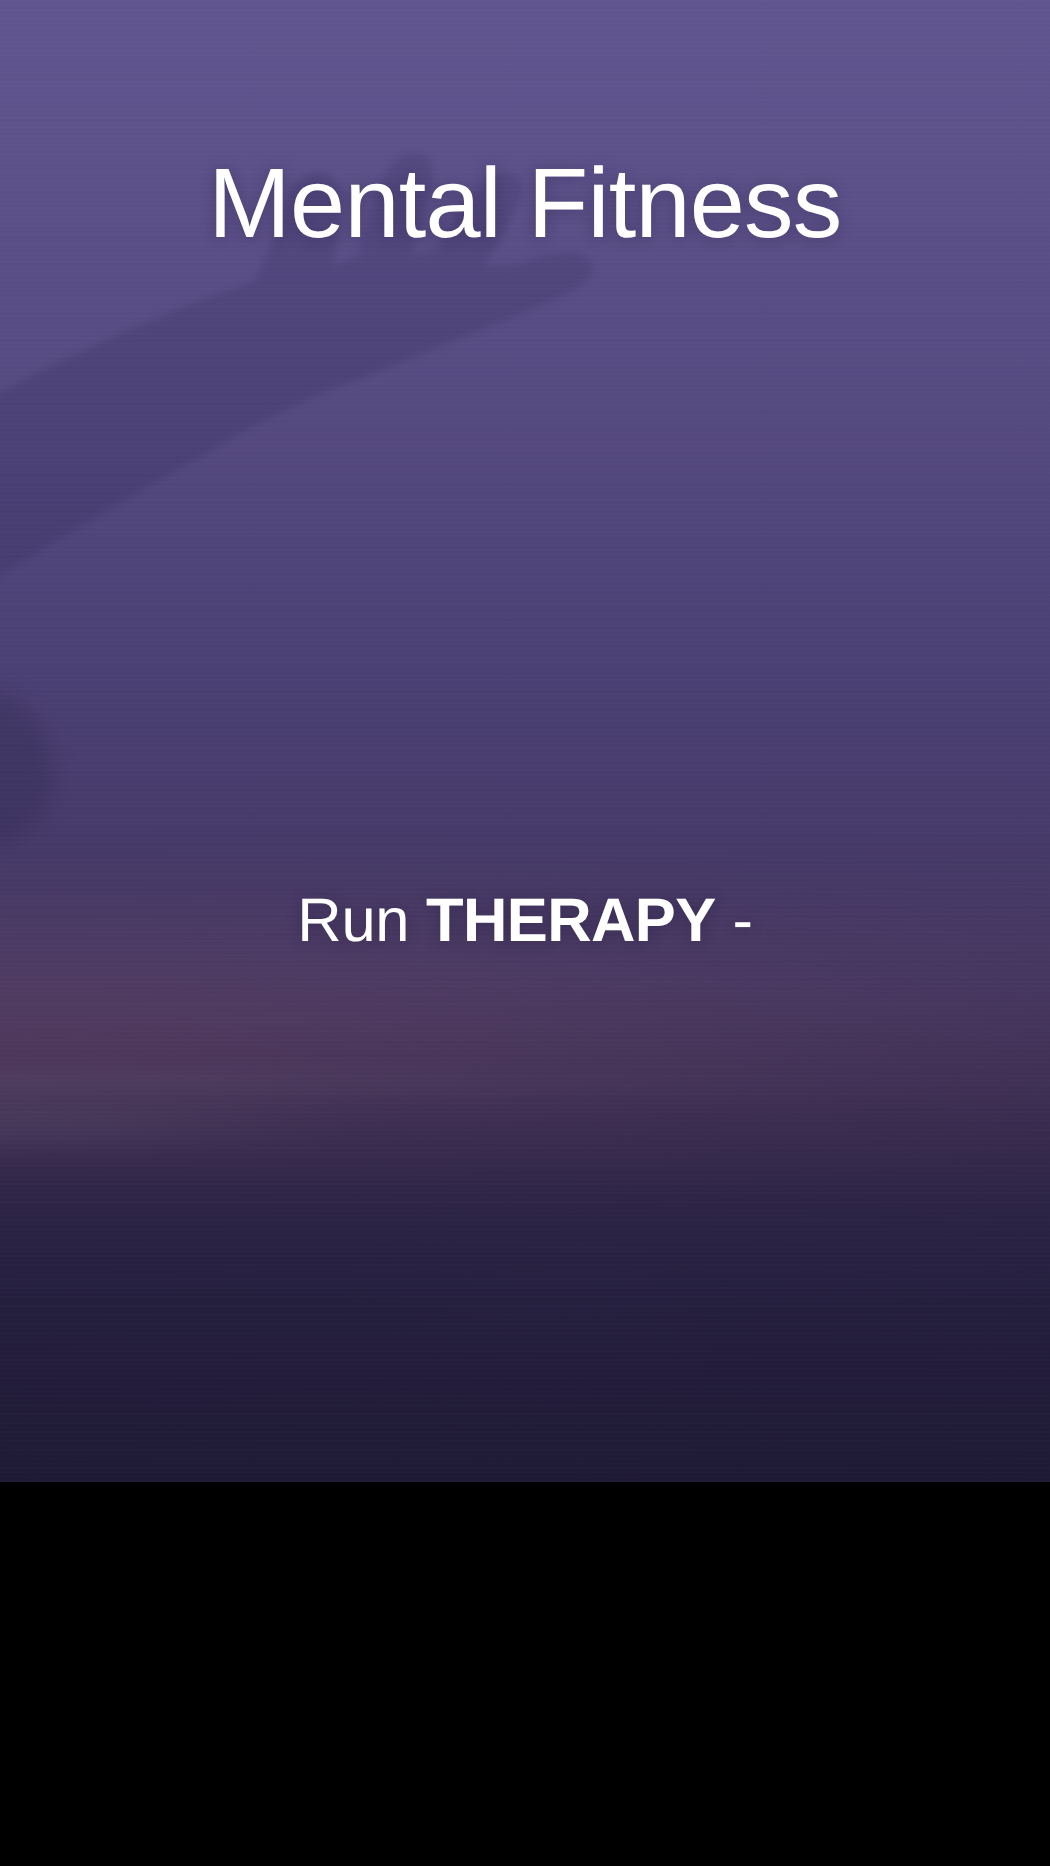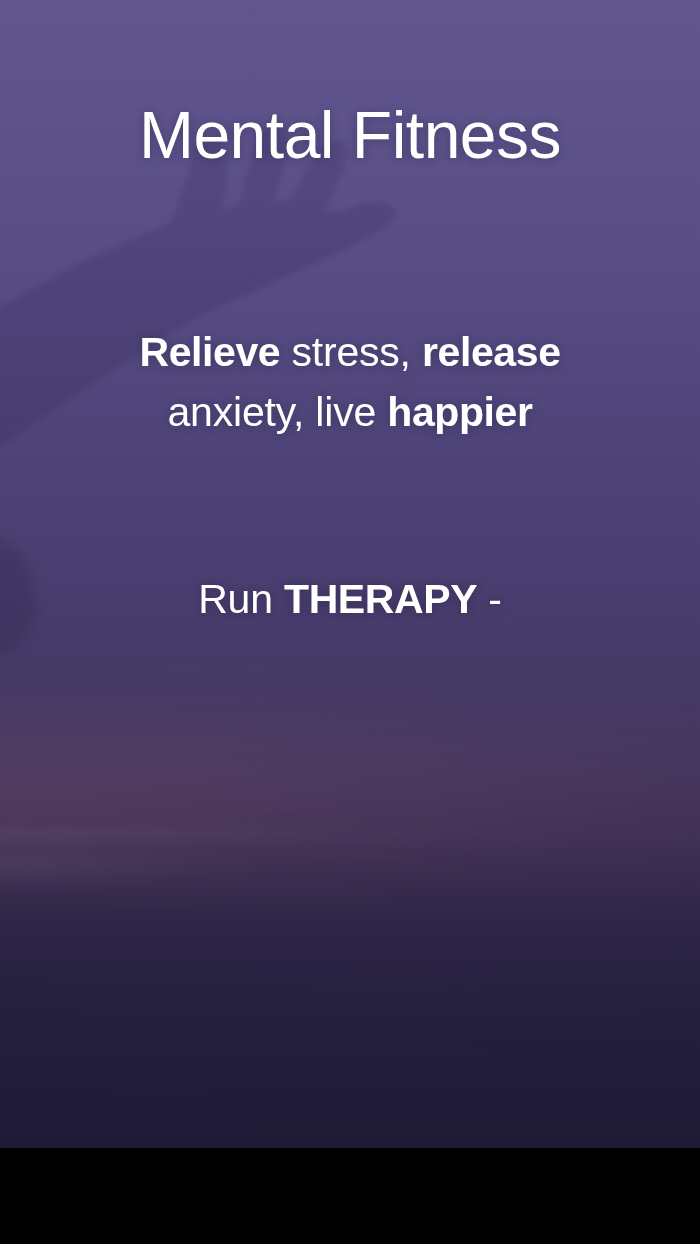--- a/index.html
+++ b/index.html
@@ -9,21 +9,21 @@
     background: #000;
   }
   body {
     font-family: "Liberation Sans", sans-serif;
     -webkit-font-smoothing: antialiased;
   }
 
   .screen {
     position: relative;
     width: 700px;
-    height: 1148px;
+    height: 988px;
     overflow: hidden;
     background: #4e4379;
     isolation: isolate;
   }
 
   
   .photo {
     position: absolute;
     inset: -60px;
     overflow: hidden;
@@ -218,21 +218,21 @@
 
   .tagline {
     top: 322px;
     font-size: 41px;
     line-height: 60px;
     font-weight: 300;
     letter-spacing: -0.2px;
   }
 
   .pitch {
-    top: 568px;
+    top: 582px;
     font-size: 41px;
     line-height: 62px;
     font-weight: 300;
     letter-spacing: -0.2px;
   }
 
   .experts {
     top: 866px;
     font-size: 41px;
     line-height: 62px;
@@ -296,24 +296,20 @@
 
   <div class="tint"></div>
   <div class="grain"></div>
 
   <div class="content">
 
     <div class="copy-block title">
       <span class="line">Mental Fitness</span>
     </div>
 
-    <div class="copy-block tagline">
-      <span class="line"><b>Relieve</b><span class="lt"> stress, </span><b>release</b></span>
-      <span class="line"><span class="lt">anxiety, live </span><b>happier</b></span>
-    </div>
 
     <div class="copy-block pitch">
       <span class="line"><span class="lt">Run </span><b>THERAPY</b><span class="lt"> -</span></span>
     </div>
 
 
   </div>
 </div>
 
 </body></html>

